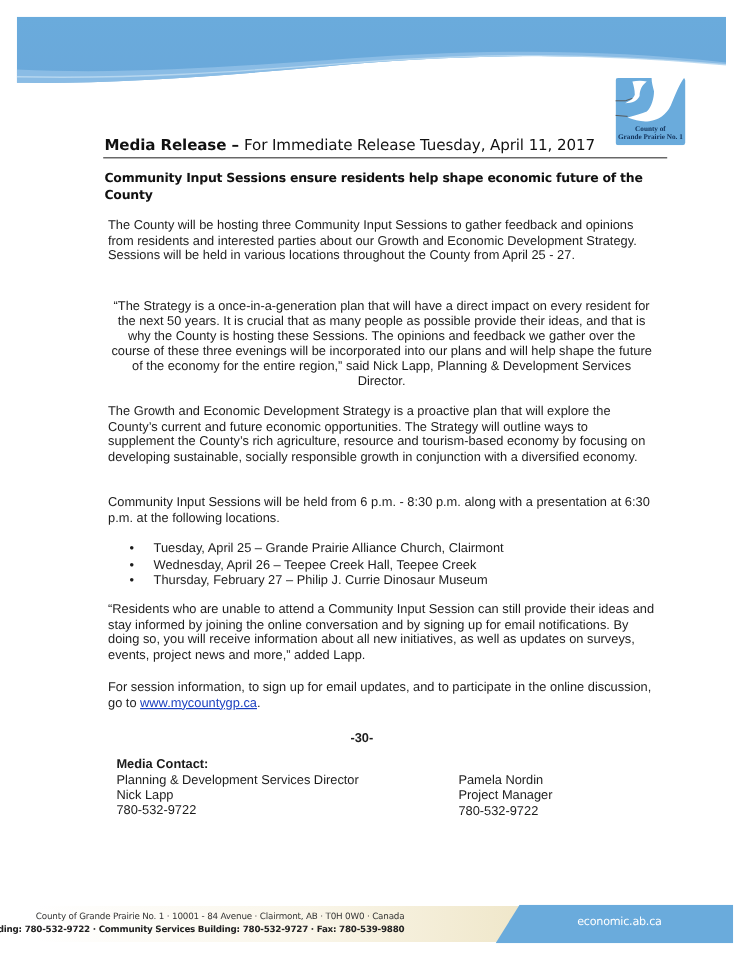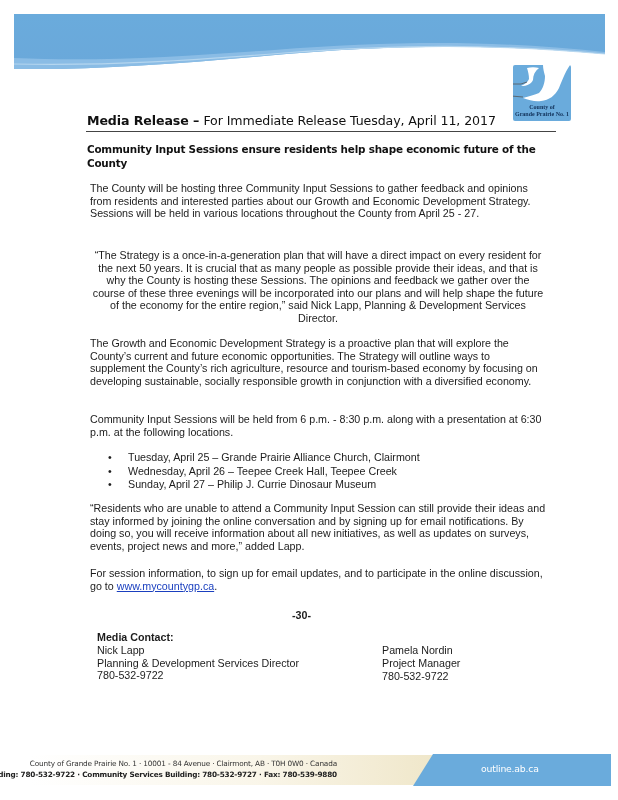--- a/index.html
+++ b/index.html
@@ -102,46 +102,46 @@
 <div class="headline">Community Input Sessions ensure residents help shape economic future of the County</div>
 
 <p class="para p1">The County will be hosting three Community Input Sessions to gather feedback and opinions from residents and interested parties about our Growth and Economic Development Strategy.  Sessions will be held in various locations throughout the County from April 25 - 27.</p>
 <p class="para p2">“The Strategy is a once-in-a-generation plan that will have a direct impact on every resident for the next 50 years. It is crucial that as many people as possible provide their ideas, and that is why the County is hosting these Sessions. The opinions and feedback we gather over the course of these three evenings will be incorporated into our plans and will help shape the future of the economy for the entire region,” said Nick Lapp, Planning &amp; Development Services Director.</p>
 <p class="para p3">The Growth and Economic Development Strategy is a proactive plan that will explore the County’s current and future economic opportunities. The Strategy will outline ways to supplement the County’s rich agriculture, resource and tourism-based economy by focusing on developing sustainable, socially responsible growth in conjunction with a diversified economy.</p>
 <p class="para p4">Community Input Sessions will be held from 6 p.m. - 8:30 p.m. along with a presentation at 6:30 p.m. at the following locations.</p>
 
 <ul class="list">
   <li><span class="bullet">•</span><span>Tuesday, April 25 – Grande Prairie Alliance Church, Clairmont</span></li>
   <li><span class="bullet">•</span><span>Wednesday, April 26 – Teepee Creek Hall, Teepee Creek</span></li>
-  <li><span class="bullet">•</span><span>Sunday, April 27 – Philip J. Currie Dinosaur Museum</span></li>
+  <li><span class="bullet">•</span><span>Thursday, February 27 – Philip J. Currie Dinosaur Museum</span></li>
 </ul>
 
 <p class="para p5">“Residents who are unable to attend a Community Input Session can still provide their ideas and stay informed by joining the online conversation and by signing up for email notifications. By doing so, you will receive information about all new initiatives, as well as updates on surveys, events, project news and more,” added Lapp.</p>
 
 <p class="para p6"><span>For session information, to sign up for email updates, and to participate in the online discussion, go to </span><a class="link">www.mycountygp.ca</a><span>.</span></p>
 
 <div class="end-mark">-30-</div>
 
 <div class="contact contact-left">
   <div class="heading">Media Contact:</div>
+  <div>Planning &amp; Development Services Director</div>
   <div>Nick Lapp</div>
-  <div>Planning &amp; Development Services Director</div>
   <div>780-532-9722</div>
 </div>
 <div class="contact contact-right">
   <div>Pamela Nordin</div>
   <div>Project Manager</div>
   <div>780-532-9722</div>
 </div>
 
 <div class="footer">
   <div class="footer-band"></div>
   <div class="footer-text">
     <div class="footer-line1">County of Grande Prairie No. 1 · 10001 - 84 Avenue · Clairmont, AB · T0H 0W0 · Canada</div>
     <div class="footer-line2">Administration Building: 780-532-9722 · Community Services Building: 780-532-9727 · Fax: 780-539-9880</div>
   </div>
   <div class="footer-web">
     <svg width="198" height="32" viewBox="0 0 198 32">
       <path d="M20,0 H198 V32 H0 Z" fill="#6aabdc"></path>
     </svg>
-    <div class="footer-web-label">outline.ab.ca</div>
+    <div class="footer-web-label">economic.ab.ca</div>
   </div>
 </div>
 
 </body></html>

